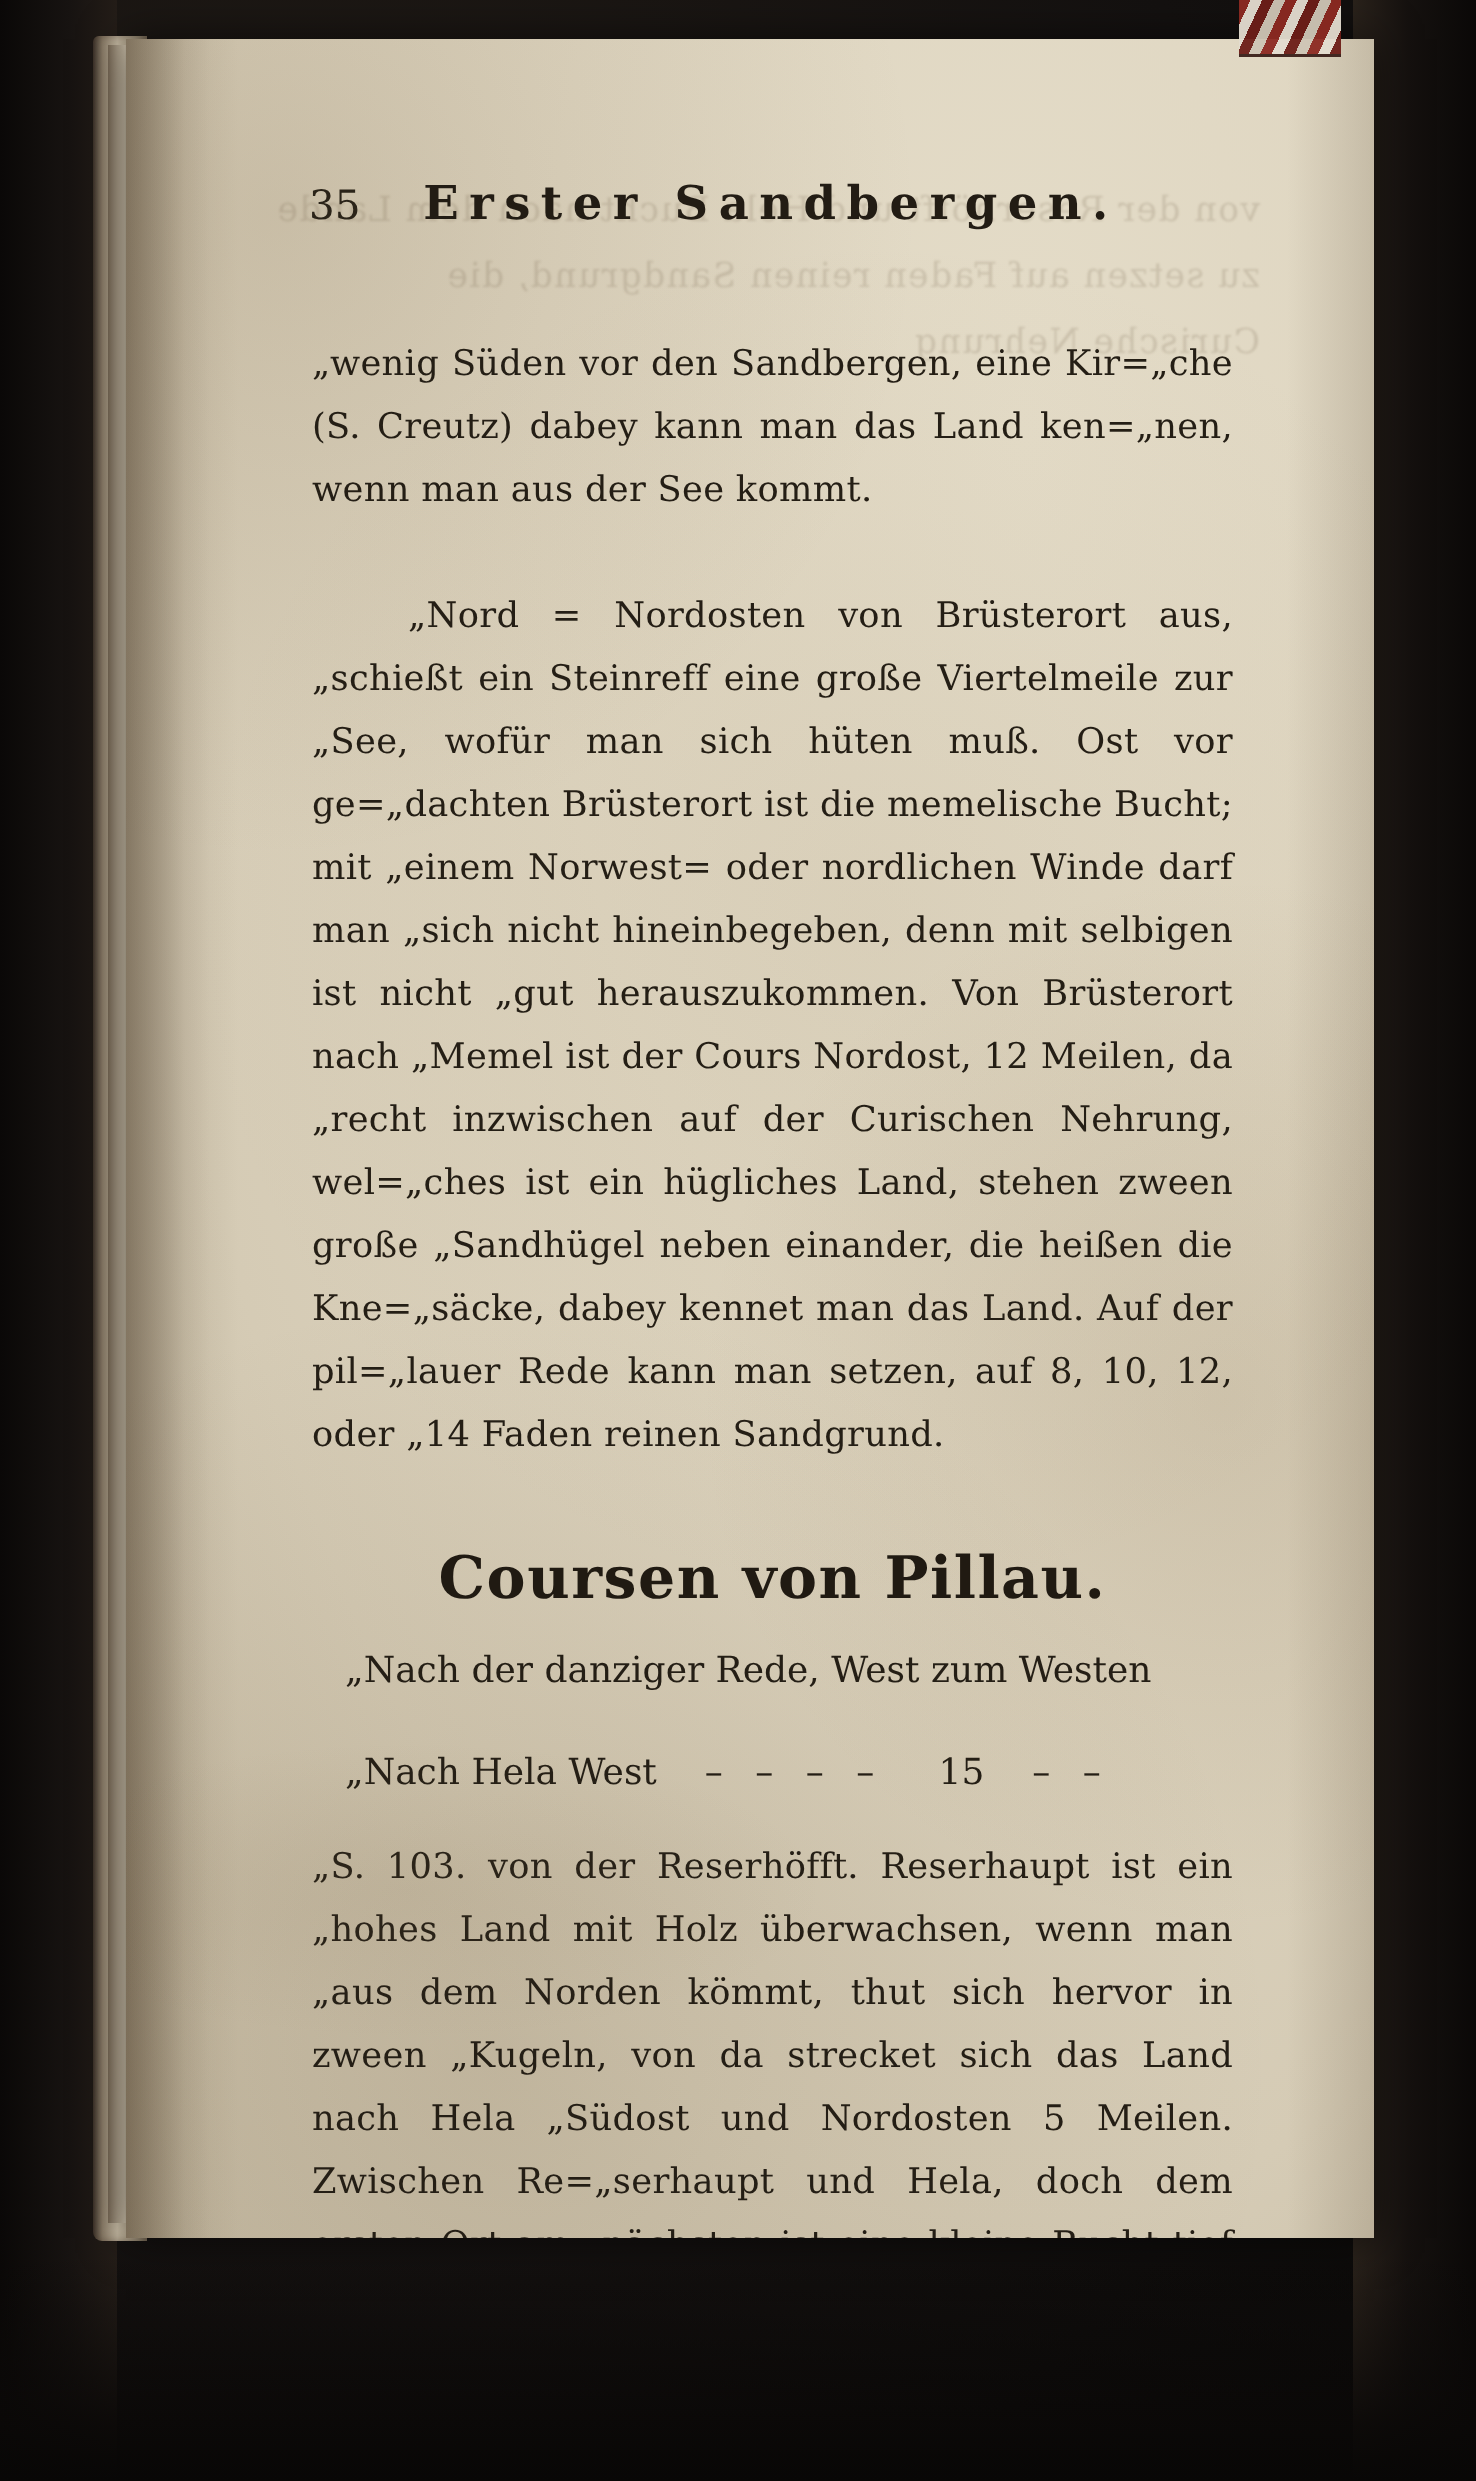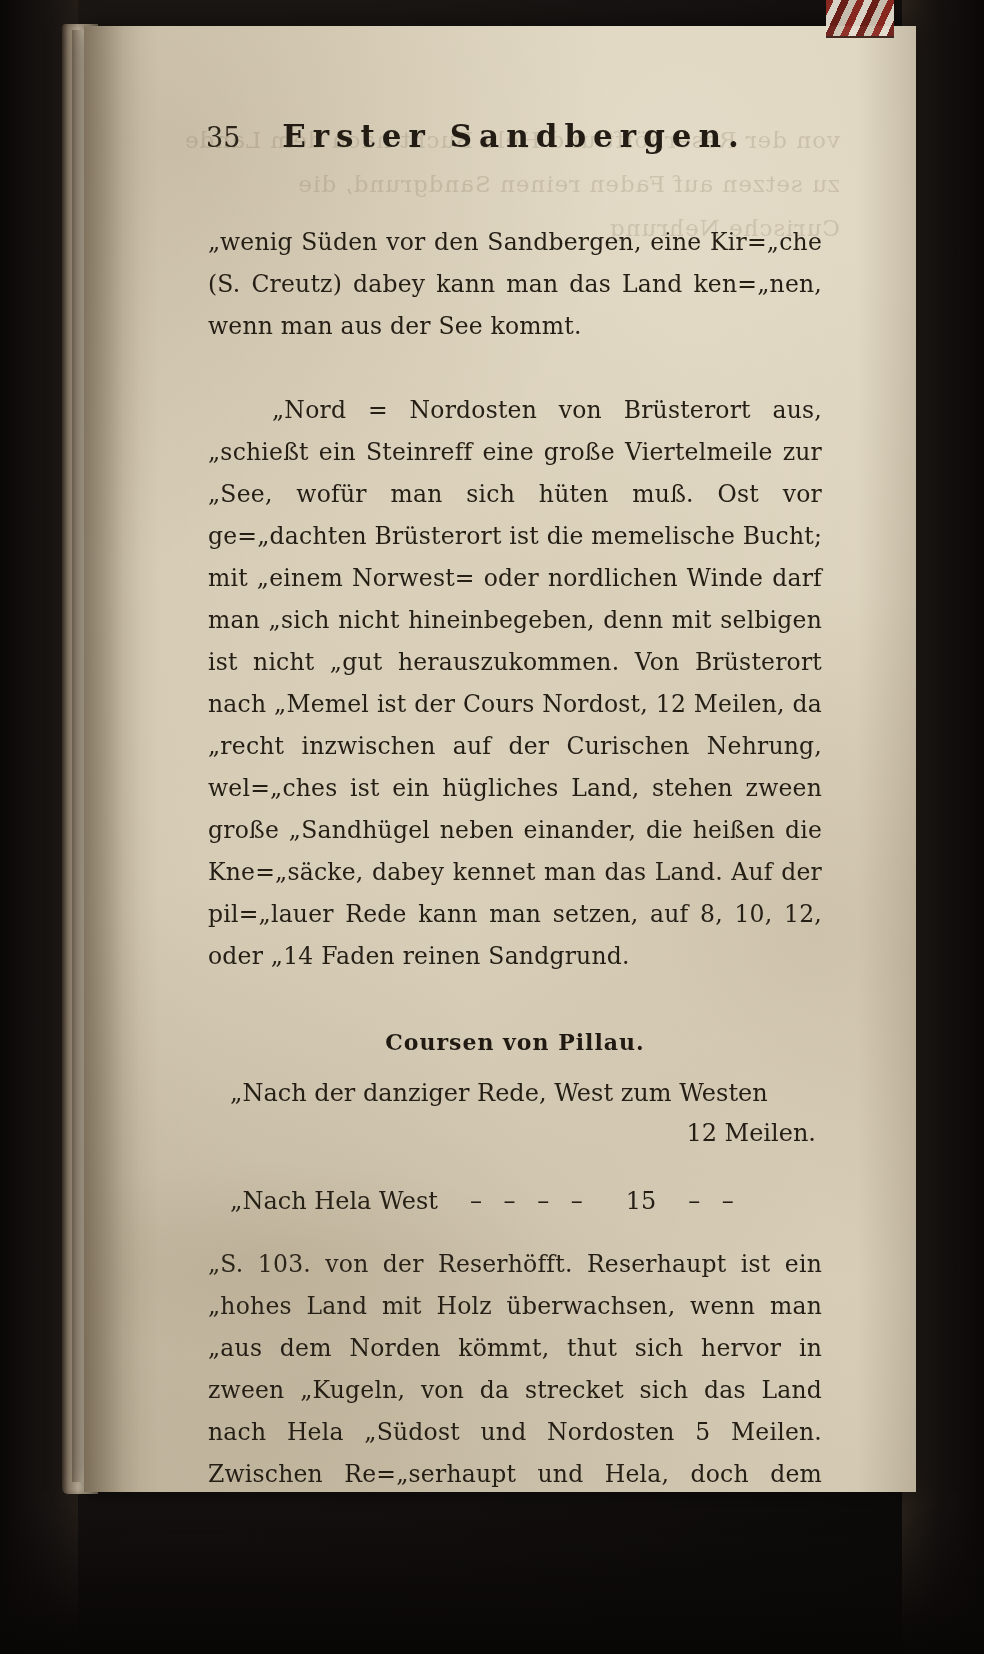--- a/index.html
+++ b/index.html
@@ -156,21 +156,21 @@
     text-align: justify;
     text-justify: inter-word;
     font-family: "DejaVu Serif", serif;
     letter-spacing: .2px;
   }
   p.blk.ind { text-indent: 64px; }
   .gap { height: 42px; }
   .gap-sm { height: 22px; }
   .section-title {
     text-align: center;
-    font-size: 22px;
+    font-size: 39px;
     font-weight: bold;
     letter-spacing: 1px;
     color: #201a12;
     margin: 10px 0 18px 0;
     font-family: "DejaVu Serif", serif;
   }
   .route {
     font-size: 24px;
     line-height: 40px;
     font-family: "DejaVu Serif", serif;
@@ -243,21 +243,20 @@
         <div class="gap"></div>
 
         <p class="blk ind">„Nord = Nordosten von Brüsterort aus, „schießt ein Steinreff eine große Viertelmeile zur „See, wofür man sich hüten muß. Ost vor ge=„dachten Brüsterort ist die memelische Bucht; mit „einem Norwest= oder nordlichen Winde darf man „sich nicht hineinbegeben, denn mit selbigen ist nicht „gut herauszukommen. Von Brüsterort nach „Memel ist der Cours Nordost, 12 Meilen, da „recht inzwischen auf der Curischen Nehrung, wel=„ches ist ein hügliches Land, stehen zween große „Sandhügel neben einander, die heißen die Kne=„säcke, dabey kennet man das Land. Auf der pil=„lauer Rede kann man setzen, auf 8, 10, 12, oder „14 Faden reinen Sandgrund.</p>
 
         <div class="gap"></div>
 
         <div class="section-title">Coursen von Pillau.</div>
 
         <div class="route">
           <div class="route-line1">„Nach der danziger Rede, West zum Westen</div>
-          <div class="route-right">12 Meilen.</div>
         </div>
 
         <div class="gap-sm"></div>
 
         <div class="route route-line2">
           <span>„Nach Hela West</span>
           <span class="route-dashes">– – – – –</span>
           <span>15</span>
           <span class="route-dashes">– –</span>
         </div>

